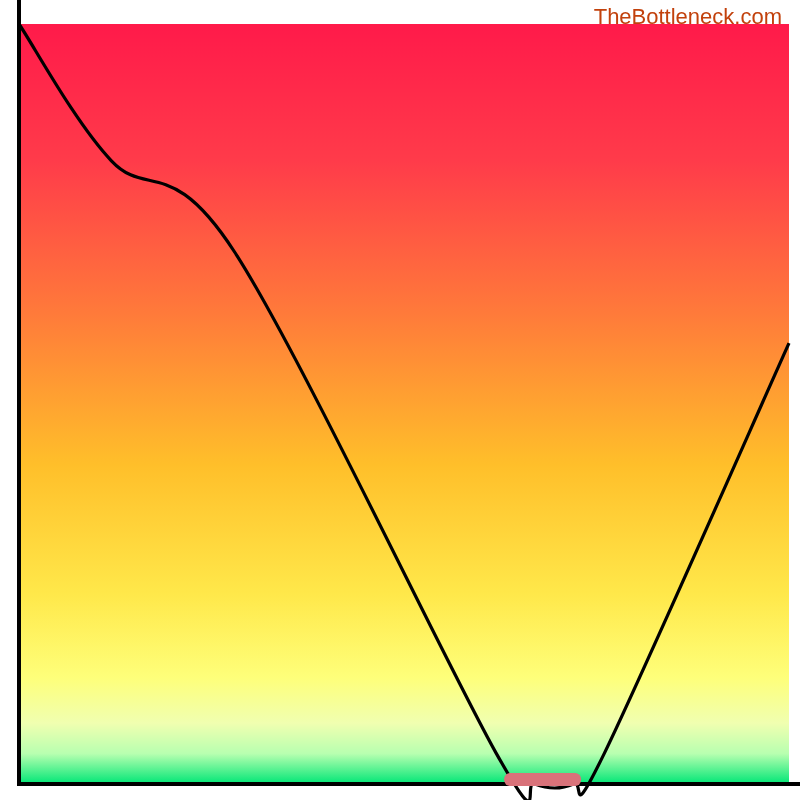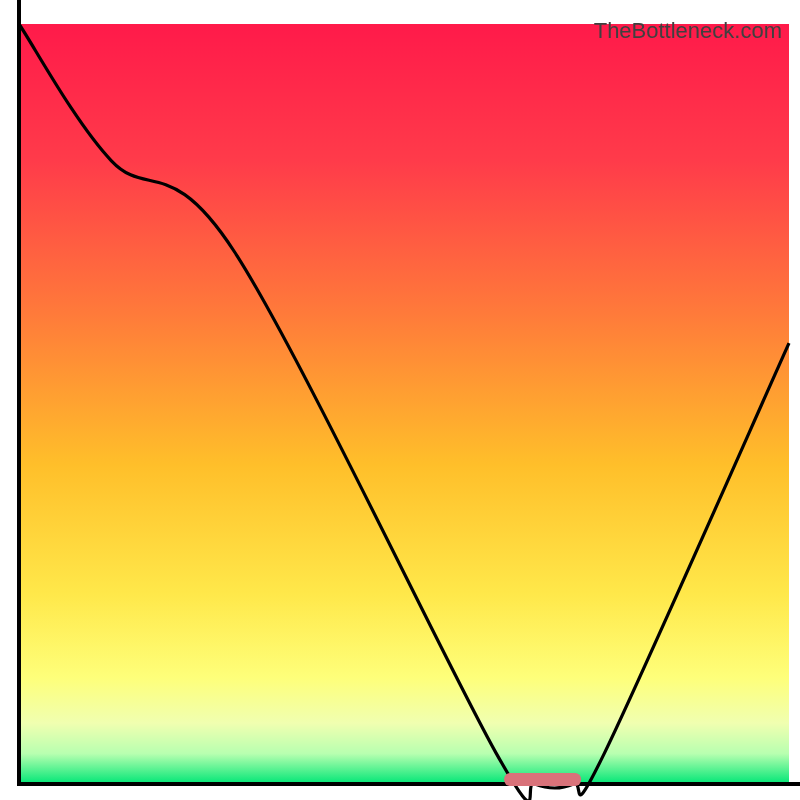--- a/index.html
+++ b/index.html
@@ -13,24 +13,24 @@
   }
   .chart-container {
     position: absolute;
     top: 0;
     left: 0;
     width: 800px;
     height: 800px;
   }
   .watermark {
     position: absolute;
-    top: 18px;
+    top: 4px;
     right: 18px;
     font-size: 22px;
-    color: #404040;
+    color: #c2410c;
     font-family: Arial, sans-serif;
     z-index: 10;
   }
   svg { display: block; }
 </style>
 </head>
 <body>
 
 <div class="chart-container">
   <svg width="800" height="800" viewBox="0 0 800 800">

